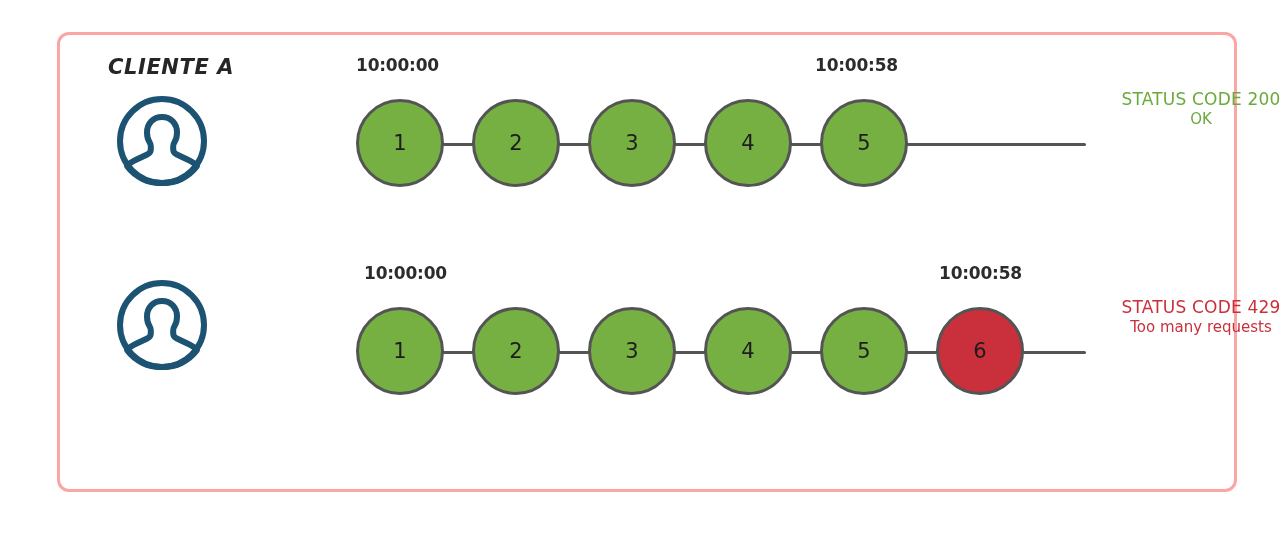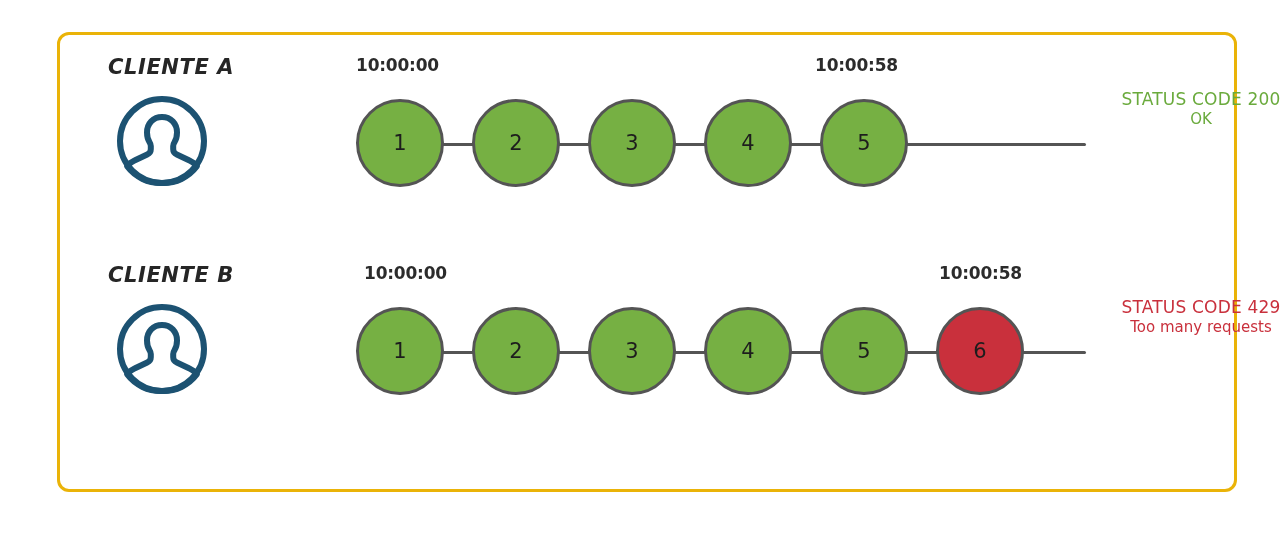--- a/index.html
+++ b/index.html
@@ -17,21 +17,21 @@
   }
 
   
   #diagram-frame {
     position: absolute;
     left: 57px;
     top: 32px;
     width: 1180px;
     height: 460px;
     box-sizing: border-box;
-    border: 3px solid #eab308;
+    border: 3px solid #fca5a5;
     border-radius: 12px;
     background: #ffffff;
   }
 
   
   .client-row {
     position: absolute;
     left: 0;
     width: 100%;
     height: 190px;
@@ -175,21 +175,20 @@
             <div class="node ok" style="left: 524px;">5</div>
           </div>
           <div class="status ok">
             <div class="status-main">STATUS CODE 200</div>
             <div class="status-sub">OK</div>
           </div>
         </div>
       </div>
       <div class="client-row row-b">
         <div class="client-ident">
-          <div class="client-label">CLIENTE B</div>
           <div class="client-avatar">
             <svg width="96" height="96" viewBox="0 0 96 96" aria-hidden="true">
               <circle cx="48" cy="48" r="42" fill="none" stroke="#1c5272" stroke-width="6"></circle>
               <path d="M48 24c-8.8 0-15 6.6-15 15.5 0 4.4 1.2 7.6 2.6 9.8 0.9 1.4 1.2 2.3 1.2 3.8v3.2c0 2.4-1.3 4.2-3.6 5.2L20.5 67.5c-3.1 1.3-5.6 3.3-7.4 5.8A41.9 41.9 0 0 0 48 90a41.9 41.9 0 0 0 34.9-16.7c-1.8-2.5-4.3-4.5-7.4-5.8l-12.7-6c-2.3-1-3.6-2.8-3.6-5.2v-3.2c0-1.5 0.3-2.4 1.2-3.8 1.4-2.2 2.6-5.4 2.6-9.8C63 30.6 56.8 24 48 24z" fill="none" stroke="#1c5272" stroke-width="6" stroke-linejoin="round" stroke-linecap="round"></path>
             </svg>
           </div>
         </div>
         <div class="chain">
           <div class="timestamps">
             <div class="timestamp" style="left: 68px;">10:00:00</div>

